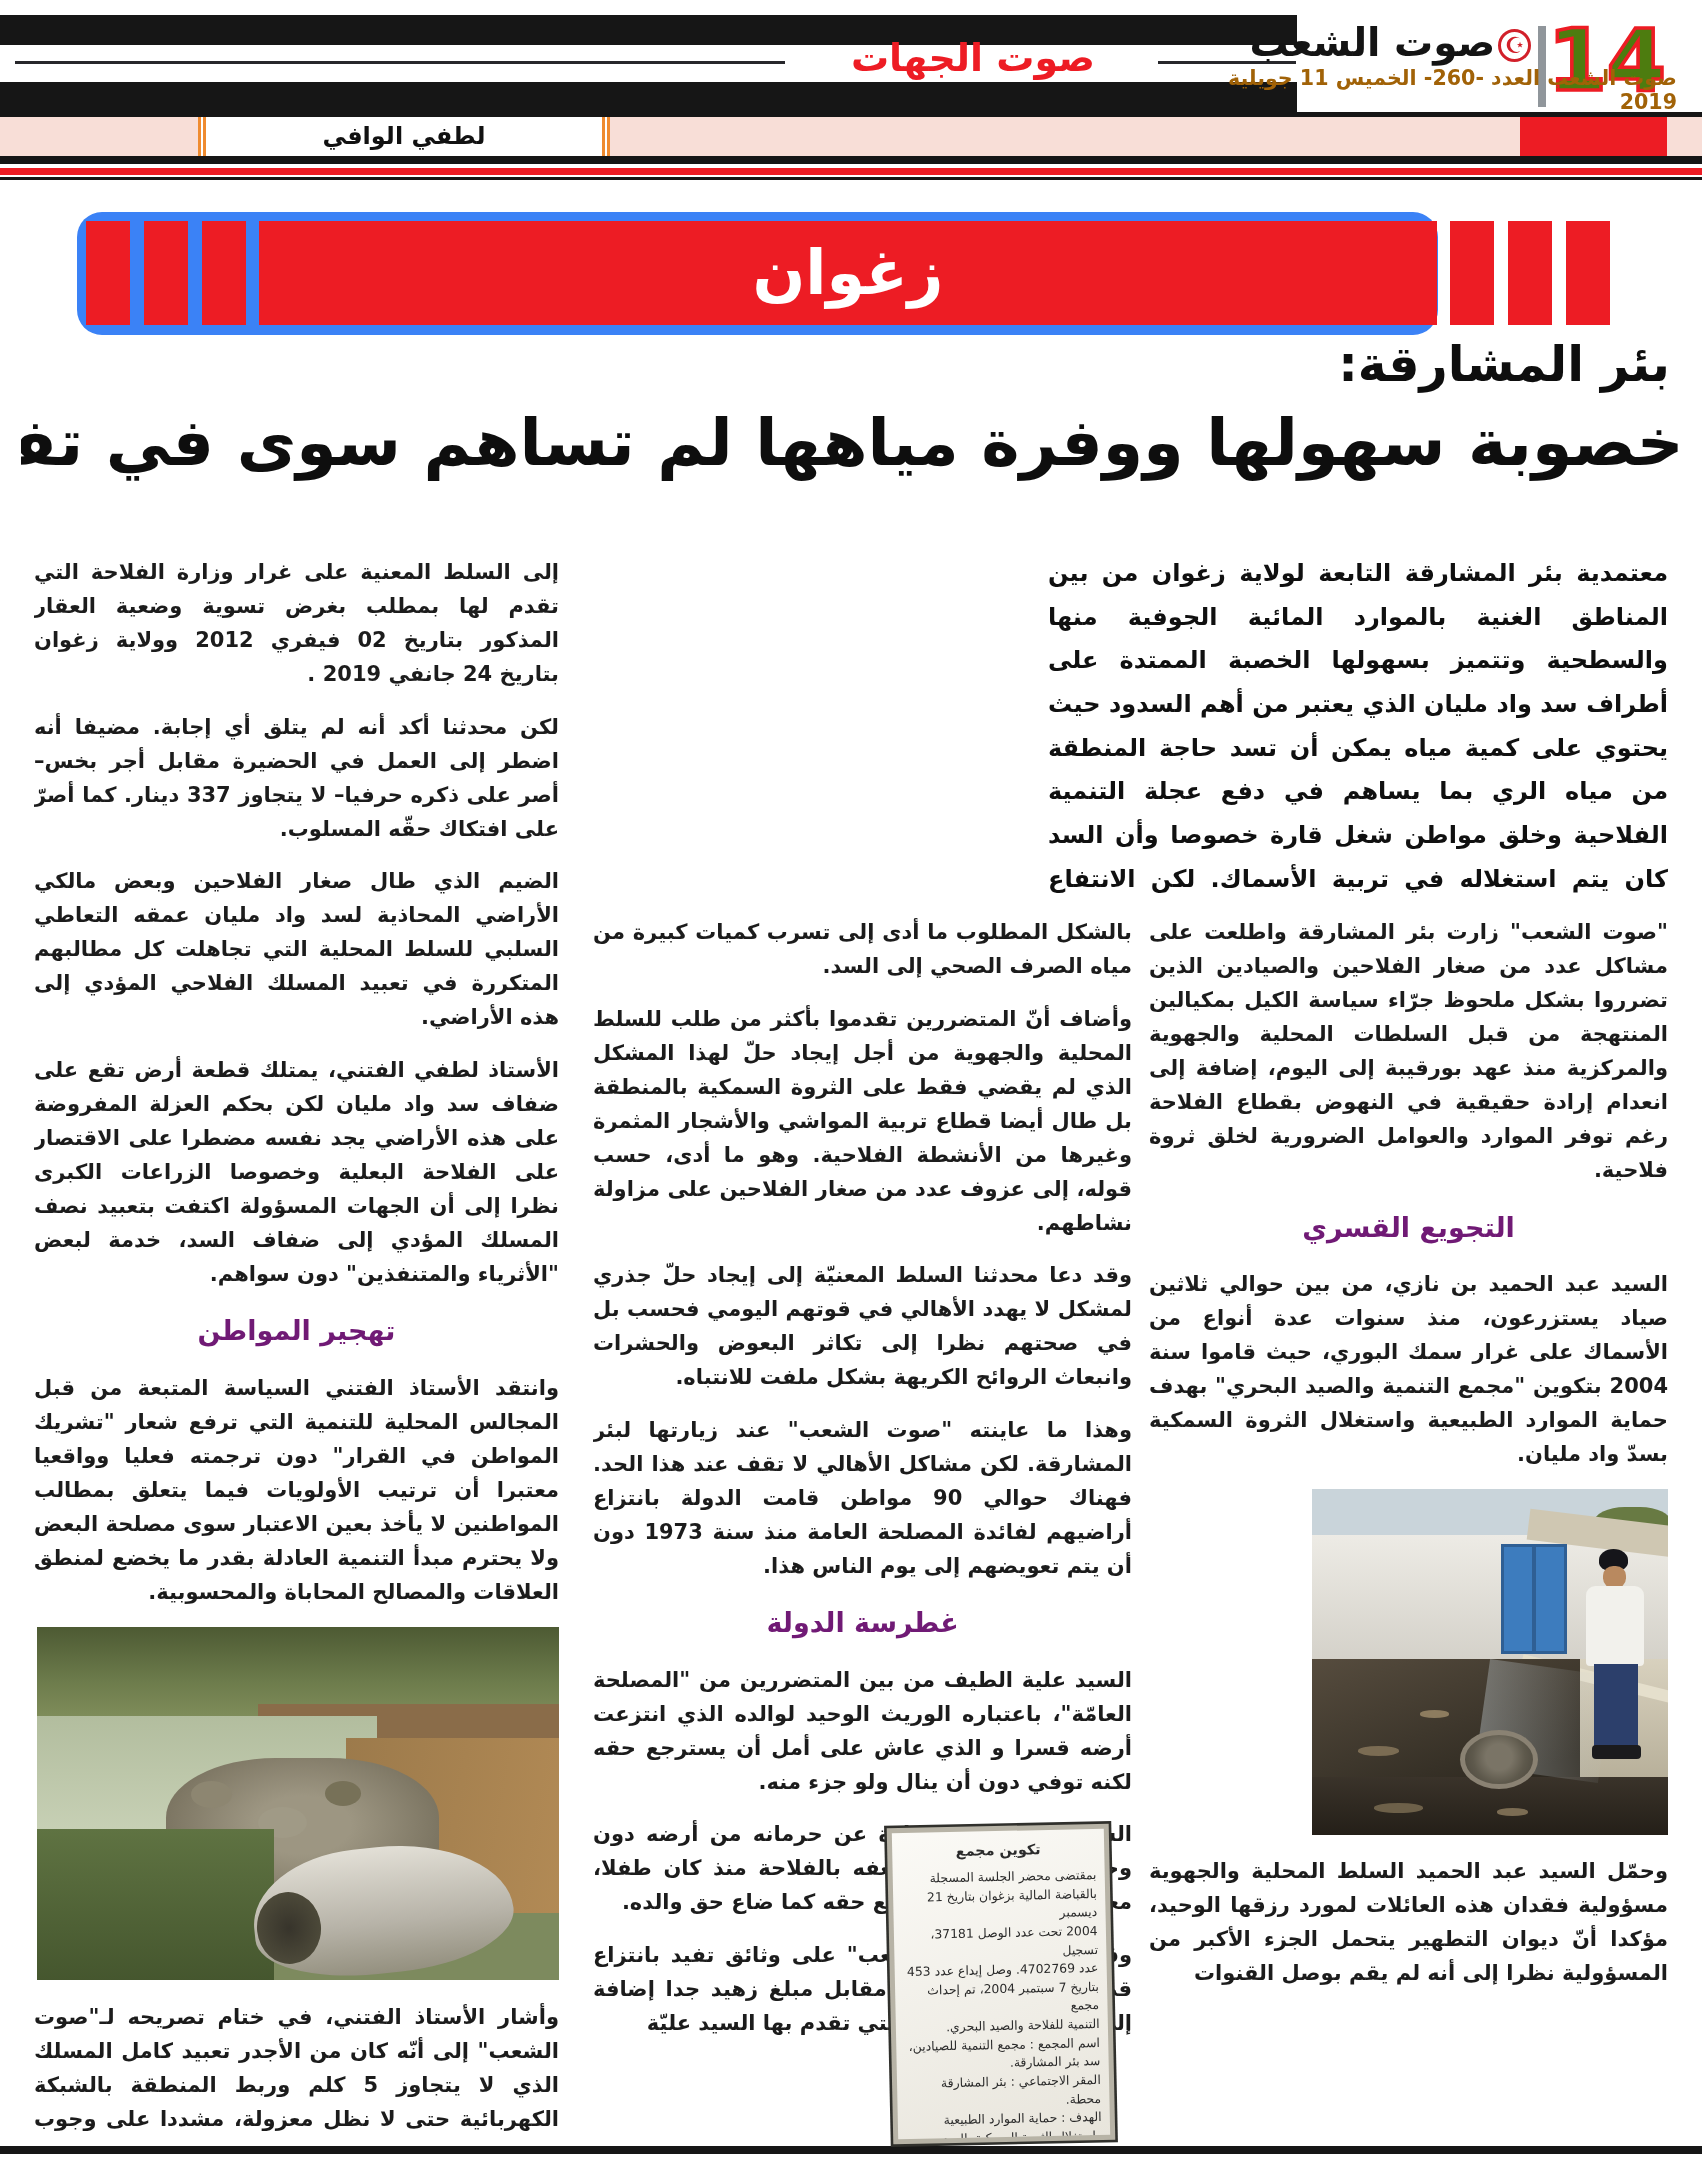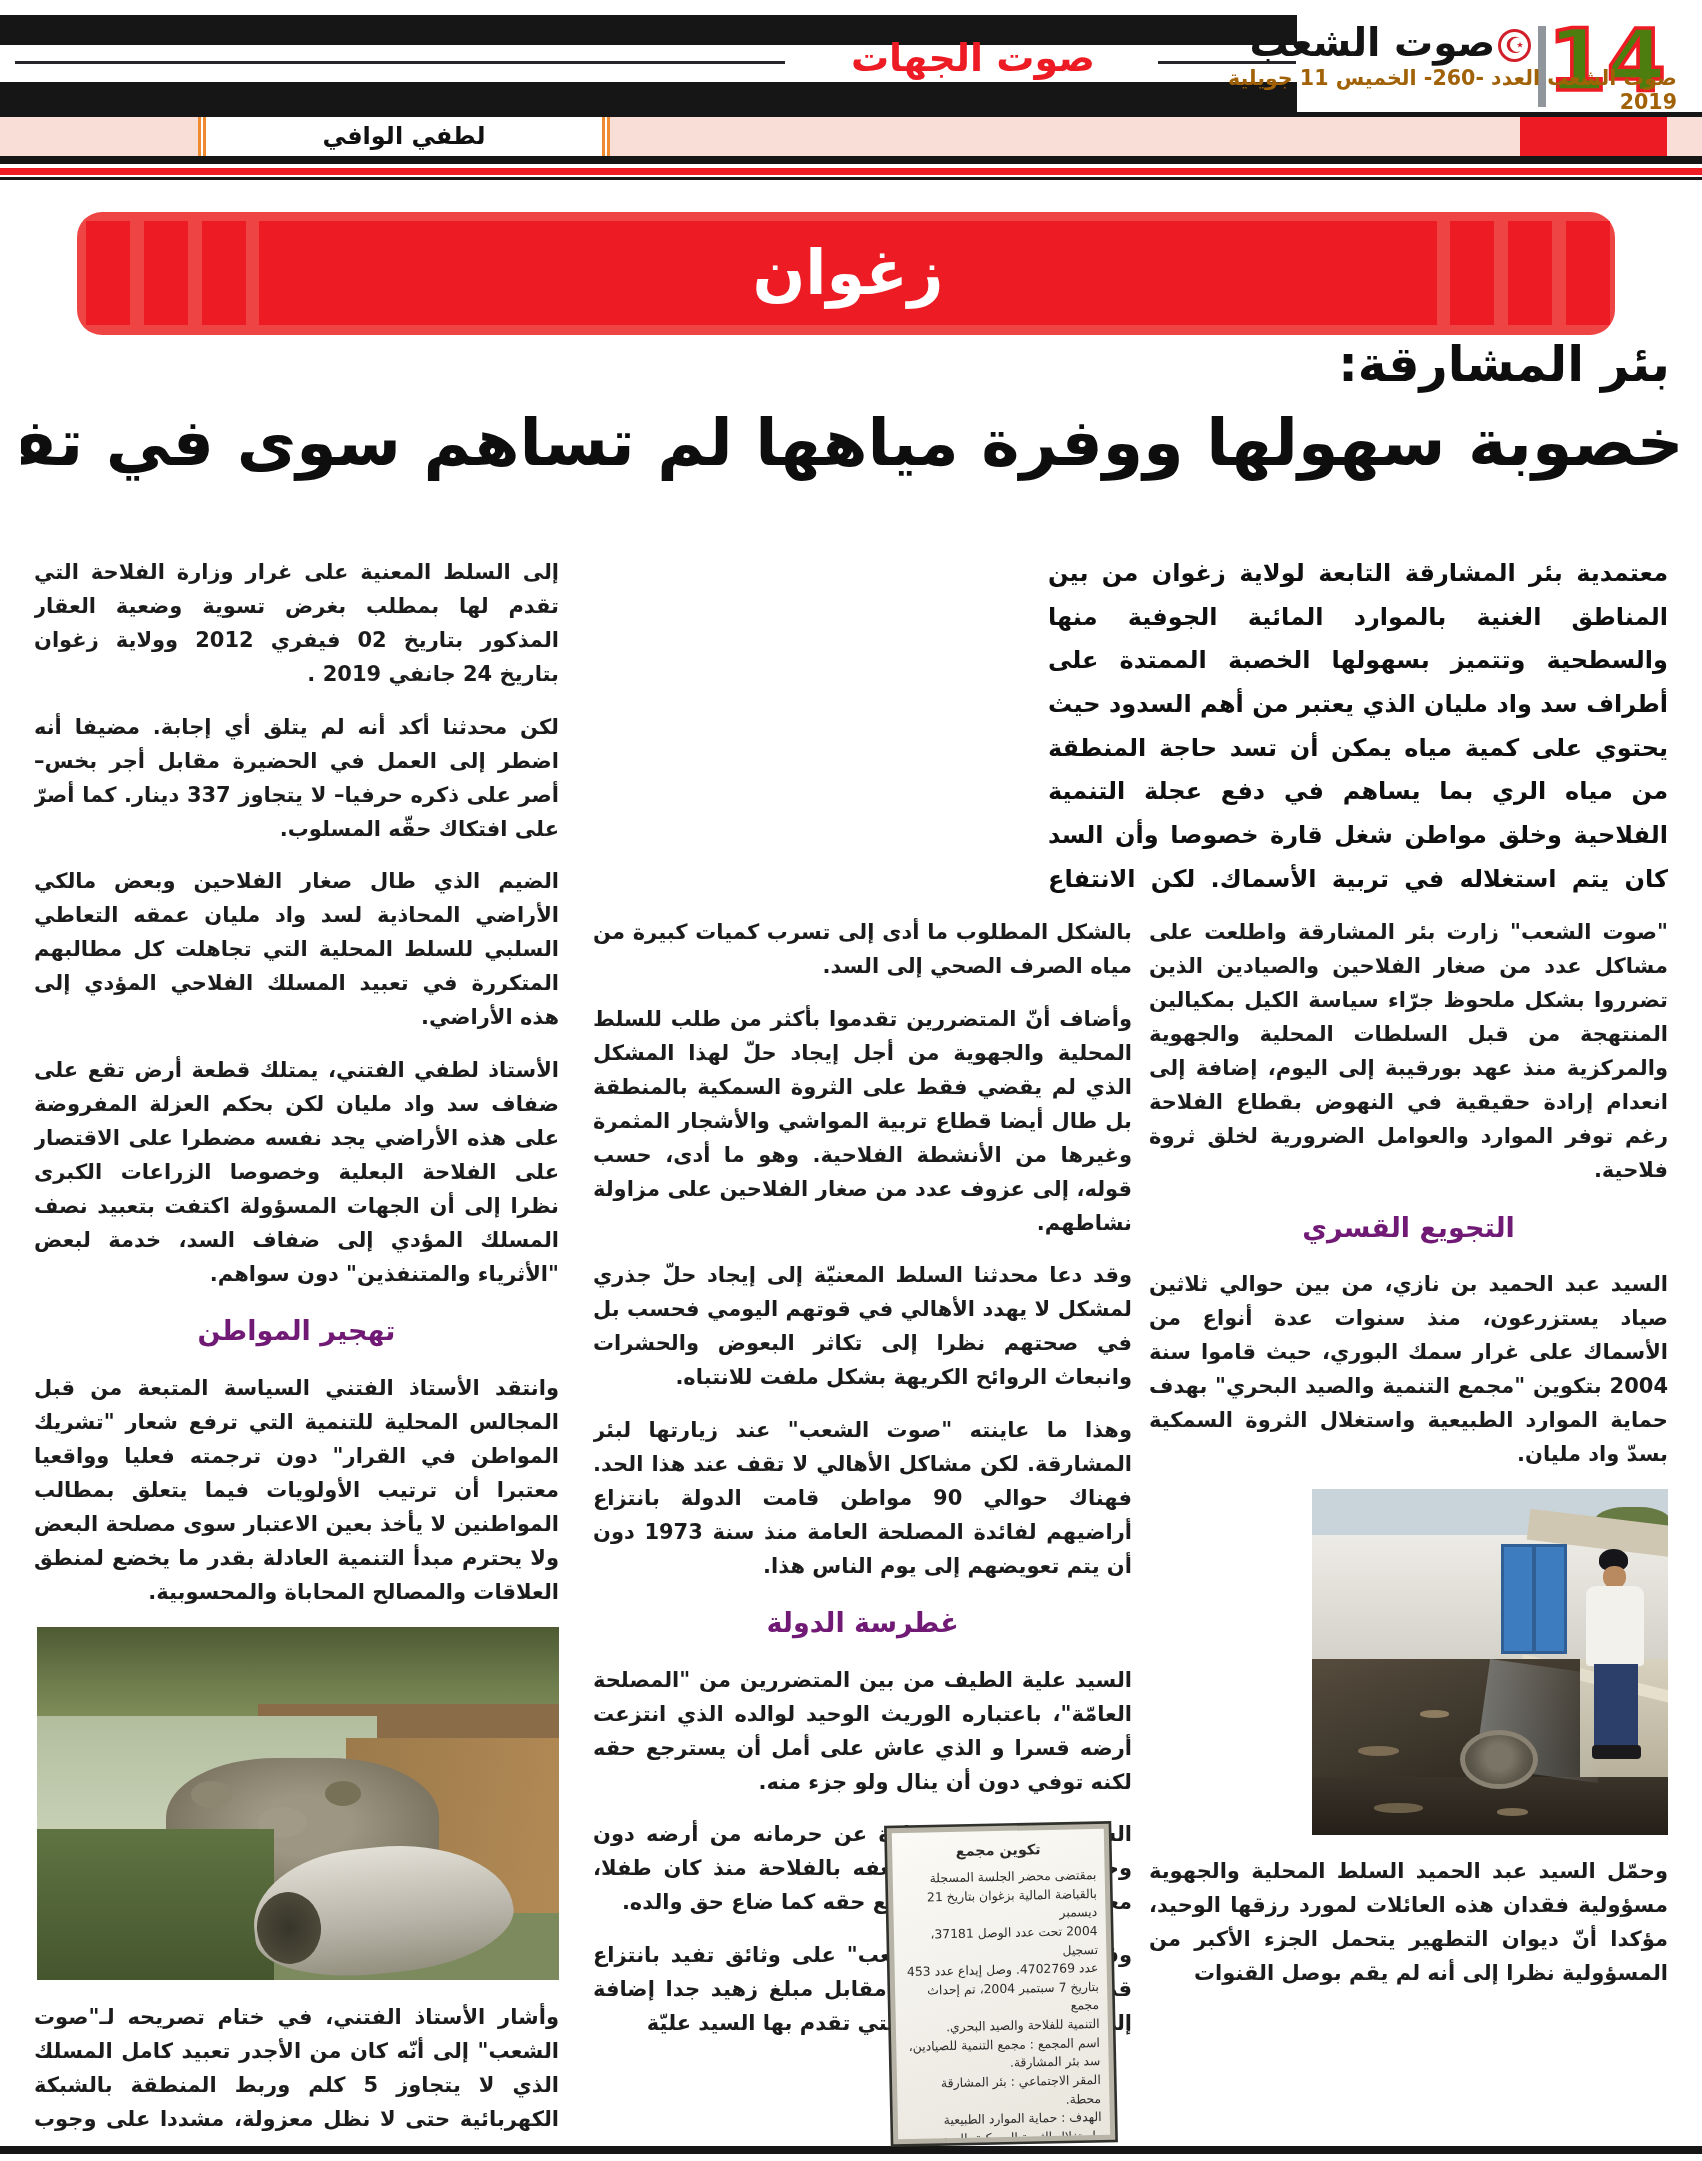--- a/index.html
+++ b/index.html
@@ -25,21 +25,21 @@
   .rule-a{left:0;top:112px;width:1702px;height:5.1px;background:#161616;}
   .pink-band{left:0;top:117px;width:1702px;height:39px;background:#f8ded7;}
   .byline-box{left:198px;top:117px;width:412px;height:39px;background:#fff;border-left:8.2px double #ef8b30;
               border-right:8.2px double #ef8b30;text-align:center;font-weight:bold;font-size:24px;line-height:39px;color:#111;}
   .pink-red-block{left:1520px;top:117px;width:147px;height:39px;background:#ed1c24;}
   .rule-b{left:0;top:156px;width:1702px;height:8.2px;background:#161616;}
   .rule-red{left:0;top:168px;width:1702px;height:7.2px;background:#ed1c24;}
   .rule-c{left:0;top:177px;width:1702px;height:3.1px;background:#161616;}
 
   
-  .banner{left:77px;top:212px;width:1538px;height:123px;background:#ef4444;border-radius:25px;}
+  .banner{left:77px;top:212px;width:1361px;height:123px;background:#3b82f6;border-radius:25px;}
   .stripe{position:absolute;top:9.3px;height:104px;background:#ed1c24;}
   .st1{left:9.3px;width:44px;}   .st2{left:67px;width:44px;}  .st3{left:125px;width:44px;}
   .stm{left:182px;width:1178px;}
   .st4{left:1373px;width:44px;} .st5{left:1431px;width:44px;} .st6{left:1489px;width:44px;}
   .banner-label{position:absolute;left:182px;top:9.3px;width:1178px;height:104px;line-height:104px;text-align:center;
                 color:#fff;font-size:62px;font-weight:bold;}
 
   
   .kicker{right:32px;top:336px;width:772px;text-align:right;font-size:49px;font-weight:bold;color:#0e0e0e;direction:rtl;}
   .headline{left:20.6px;top:405px;width:1663px;height:121px;text-align:center;font-size:65px;font-weight:bold;

